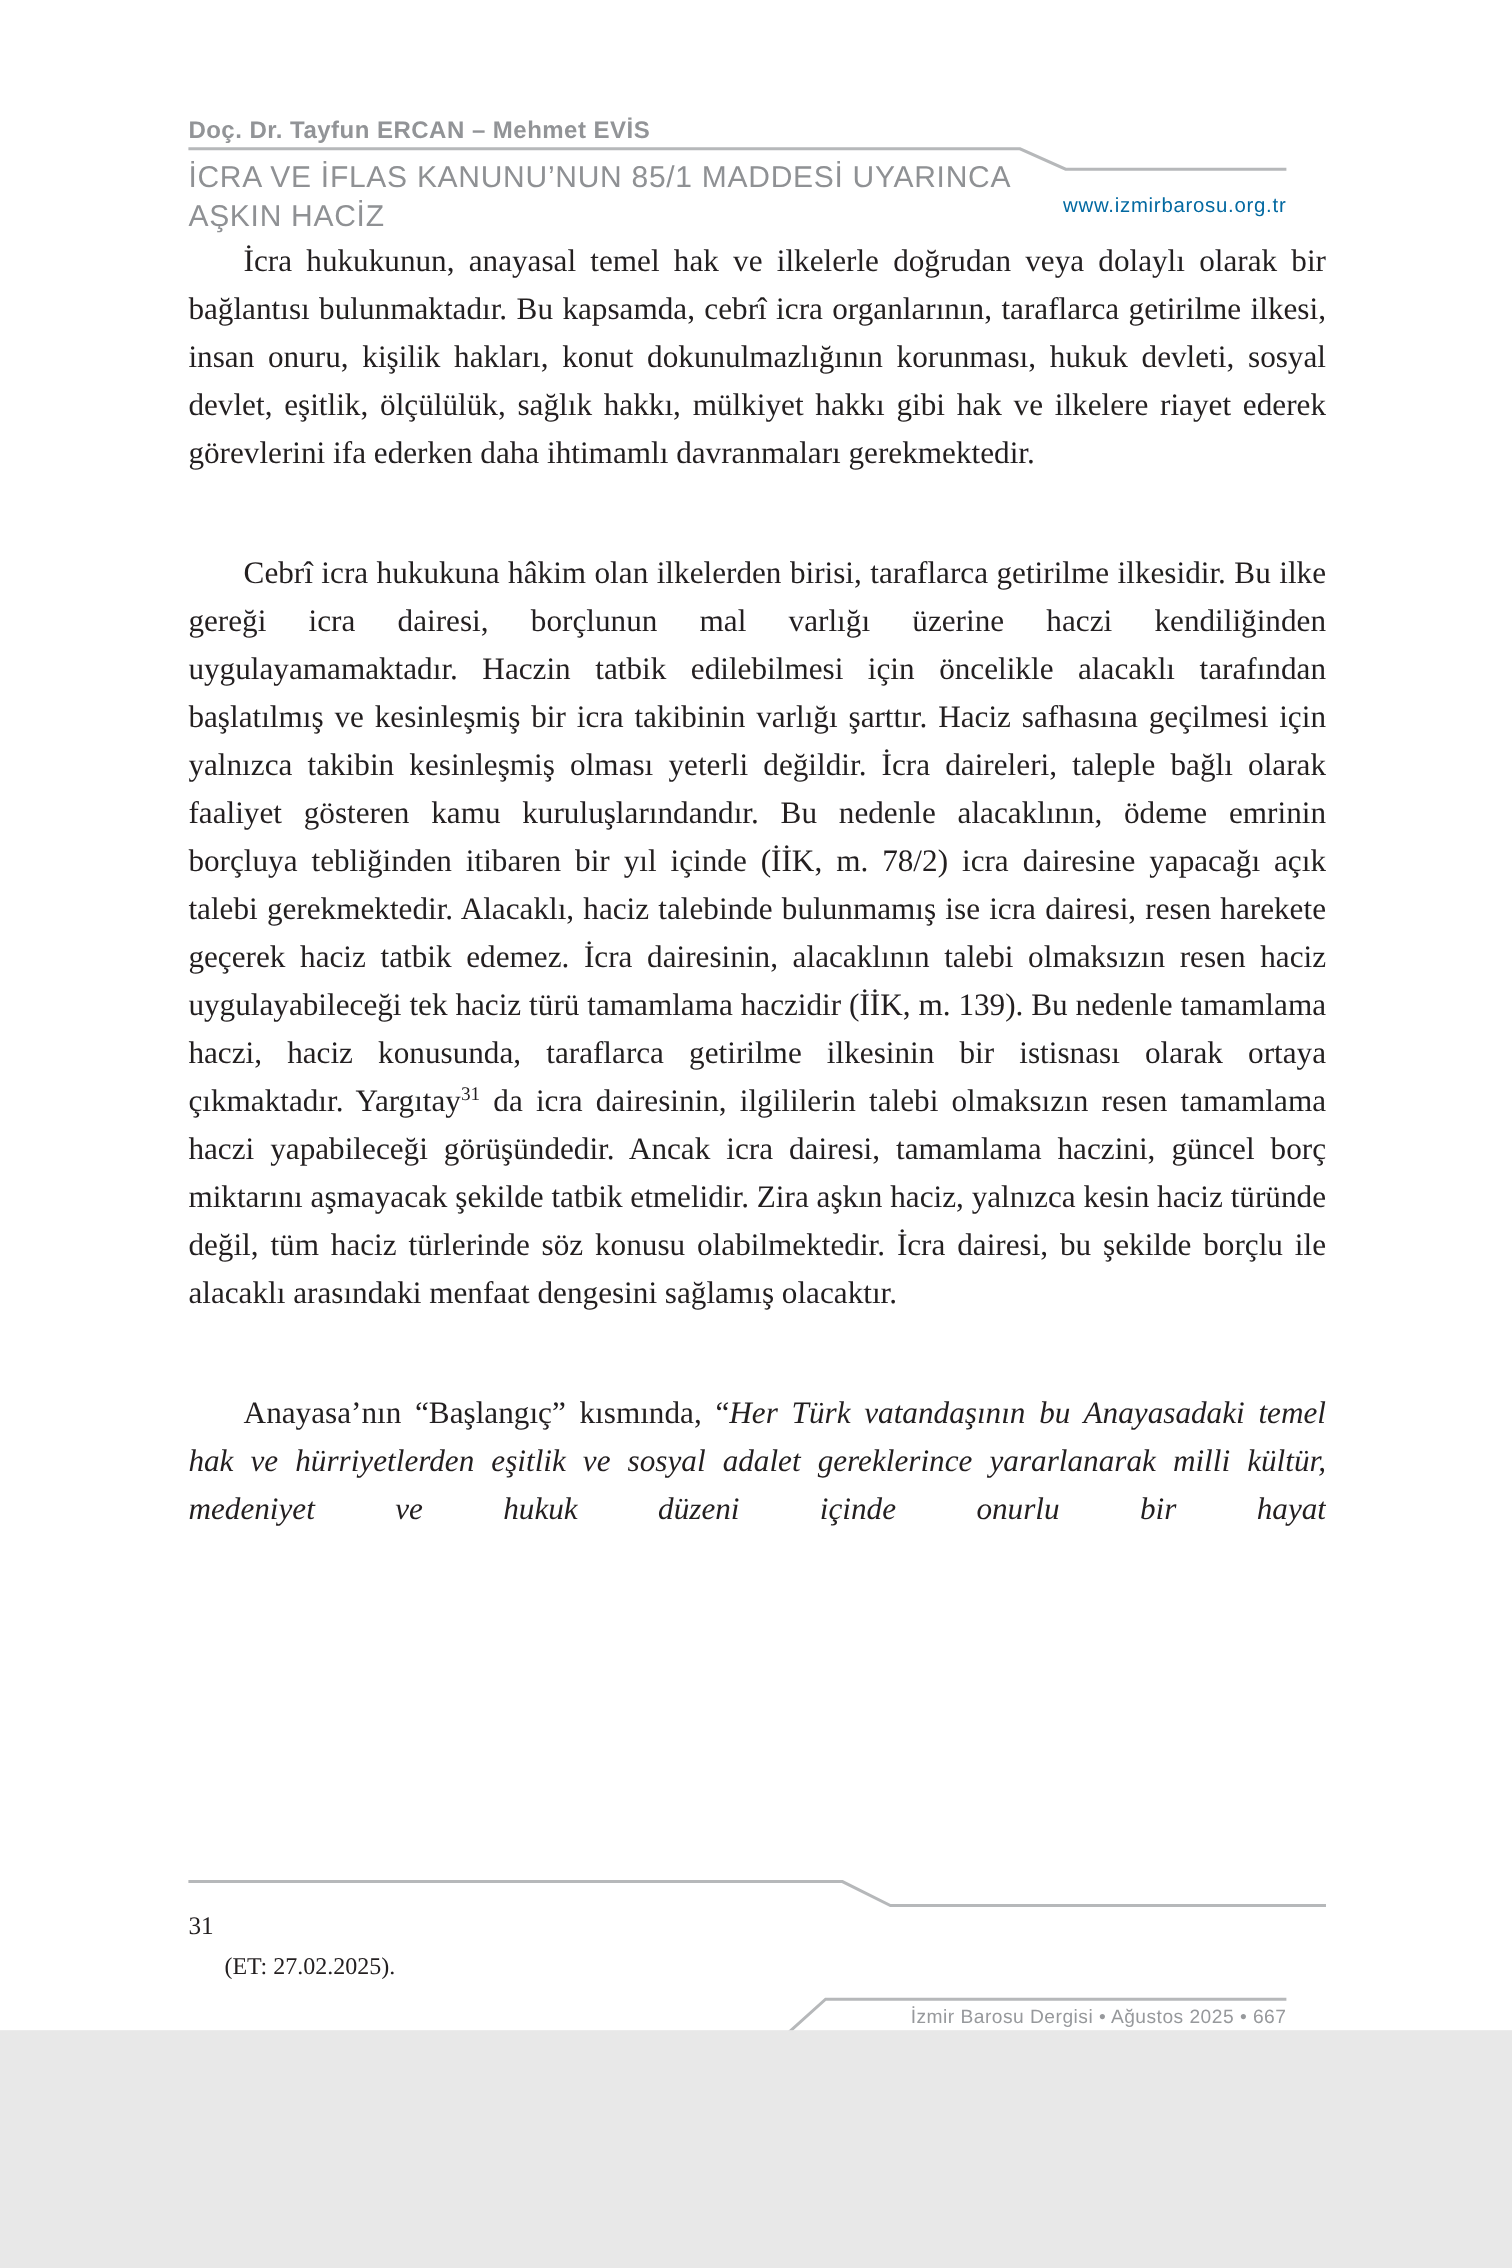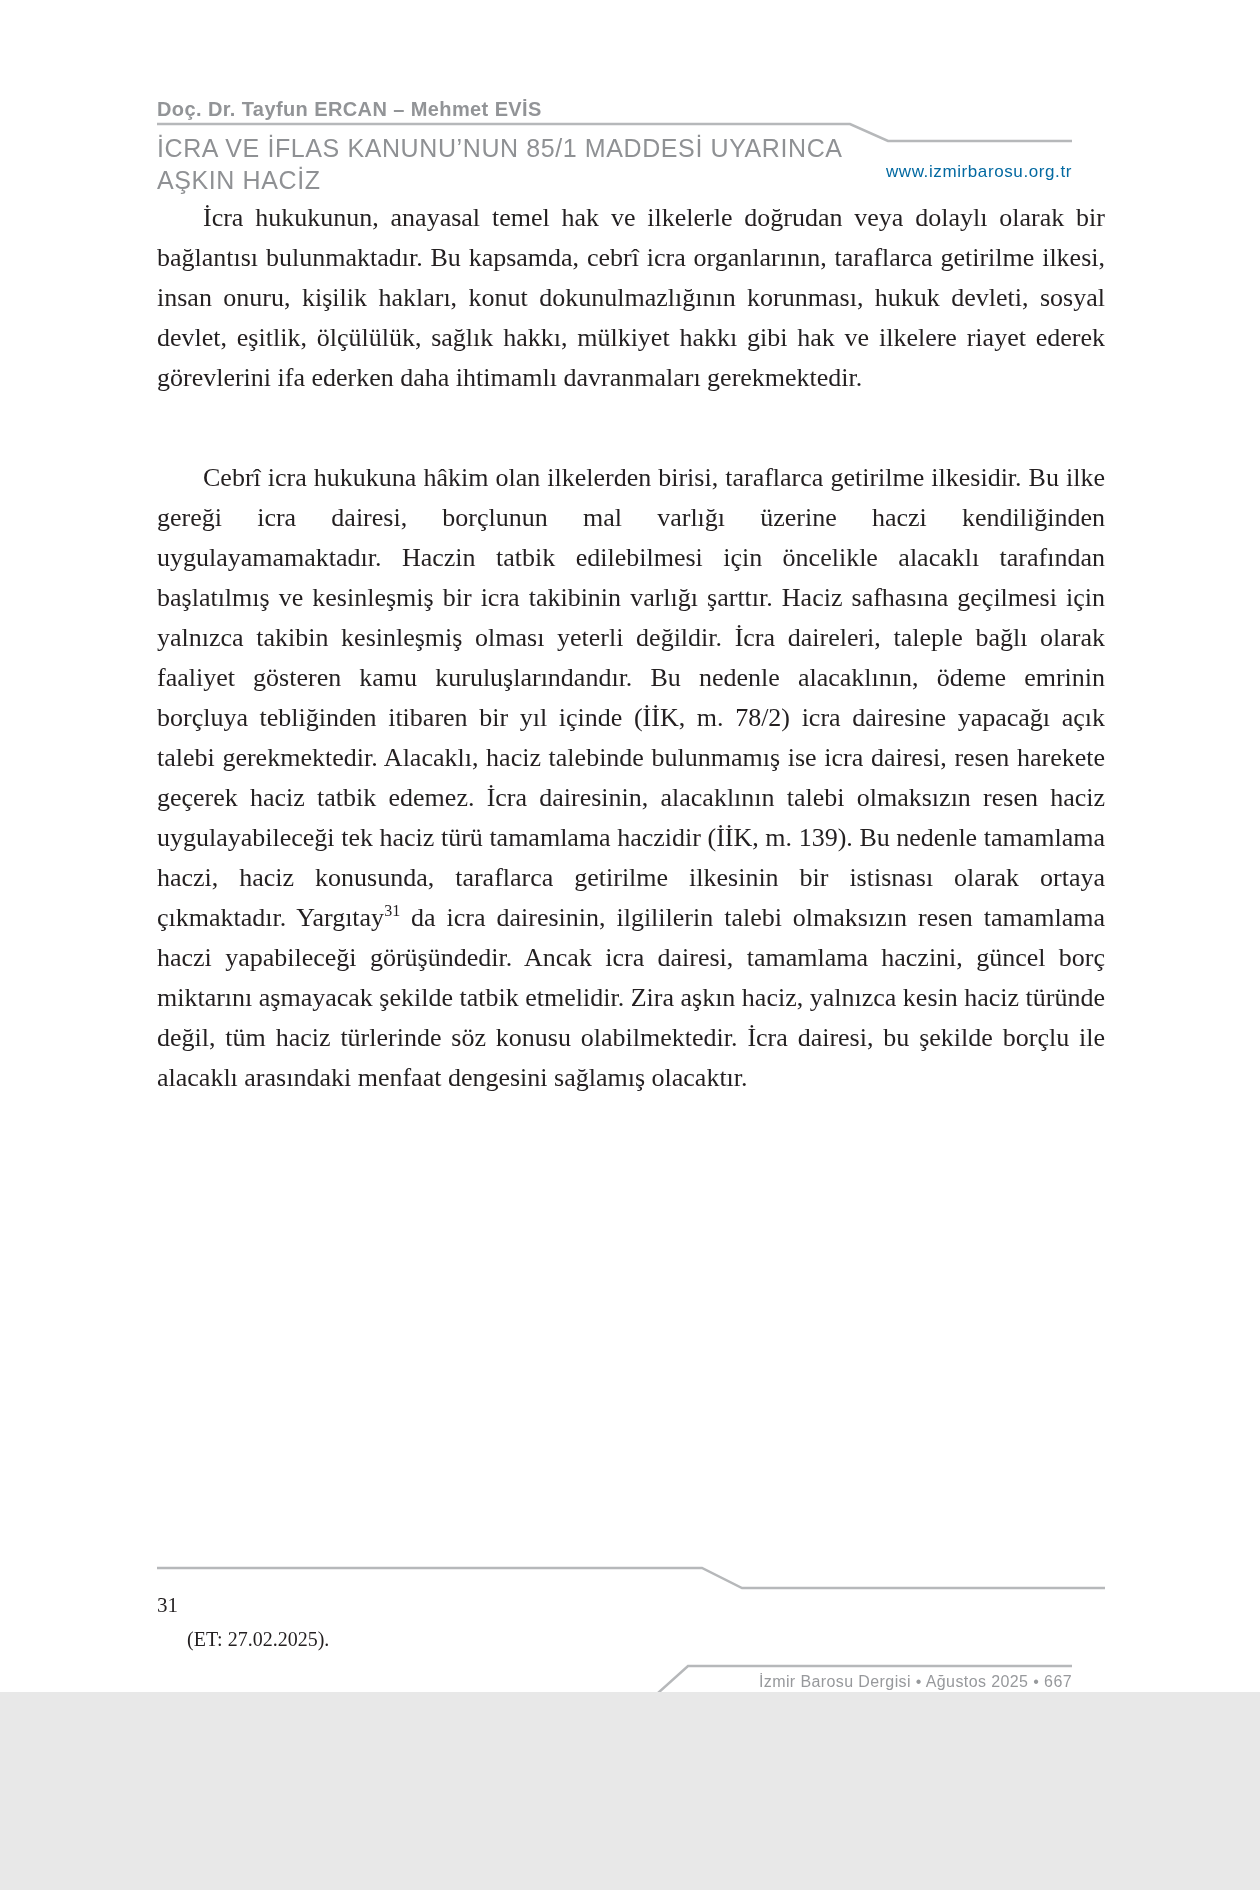--- a/index.html
+++ b/index.html
@@ -125,20 +125,21 @@
     <div class="hdr-www">www.izmirbarosu.org.tr</div>
     <div class="hdr-title">
       <div>İCRA VE İFLAS KANUNU’NUN 85/1 MADDESİ UYARINCA</div>
       <div>AŞKIN HACİZ</div>
     </div>
   </header>
 
   <main class="body">
     <p class="indent">İcra hukukunun, anayasal temel hak ve ilkelerle doğrudan veya dolaylı olarak bir bağlantısı bulunmaktadır. Bu kapsamda, cebrî icra organlarının, taraflarca getirilme ilkesi, insan onuru, kişilik hakları, konut dokunulmazlığının korunması, hukuk devleti, sosyal devlet, eşitlik, ölçülülük, sağlık hakkı, mülkiyet hakkı gibi hak ve ilkelere riayet ederek görevlerini ifa ederken daha ihtimamlı davranmaları gerekmektedir.</p>
     <p class="indent"><span>Cebrî icra hukukuna hâkim olan ilkelerden birisi, taraflarca getirilme ilkesidir. Bu ilke gereği icra dairesi, borçlunun mal varlığı üzerine haczi kendiliğinden uygulayamamaktadır. Haczin tatbik edilebilmesi için öncelikle alacaklı tarafından başlatılmış ve kesinleşmiş bir icra takibinin varlığı şarttır. Haciz safhasına geçilmesi için yalnızca takibin kesinleşmiş olması yeterli değildir. İcra daireleri, taleple bağlı olarak faaliyet gösteren kamu kuruluşlarındandır. Bu nedenle alacaklının, ödeme emrinin borçluya tebliğinden itibaren bir yıl içinde (İİK, m. 78/2) icra dairesine yapacağı açık talebi gerekmektedir. Alacaklı, haciz talebinde bulunmamış ise icra dairesi, resen harekete geçerek haciz tatbik edemez. İcra dairesinin, alacaklının talebi olmaksızın resen haciz uygulayabileceği tek haciz türü tamamlama haczidir (İİK, m. 139). Bu nedenle tamamlama haczi, haciz konusunda, taraflarca getirilme ilkesinin bir istisnası olarak ortaya çıkmaktadır. Yargıtay</span><sup class="fn-ref">31</sup><span> da icra dairesinin, ilgililerin talebi olmaksızın resen tamamlama haczi yapabileceği görüşündedir. Ancak icra dairesi, tamamlama haczini, güncel borç miktarını aşmayacak şekilde tatbik etmelidir. Zira aşkın haciz, yalnızca kesin haciz türünde değil, tüm haciz türlerinde söz konusu olabilmektedir. İcra dairesi, bu şekilde borçlu ile alacaklı arasındaki menfaat dengesini sağlamış olacaktır.</span></p>
+    <p class="indent p-quote"><span>Anayasa’nın “Başlangıç” kısmında, “</span><span class="quote-italic">Her Türk vatandaşının bu Anayasadaki temel hak ve hürriyetlerden eşitlik ve sosyal adalet gereklerince yararlanarak milli kültür, medeniyet ve hukuk düzeni içinde onurlu bir hayat</span></p>
   </main>
 
   <div class="footnote">
     <span class="fn-num">31</span>
     <br>
     <span>(ET: 27.02.2025).</span>
   </div>
 
   <div class="footer-text">İzmir Barosu Dergisi • Ağustos 2025 • 667</div>
 

